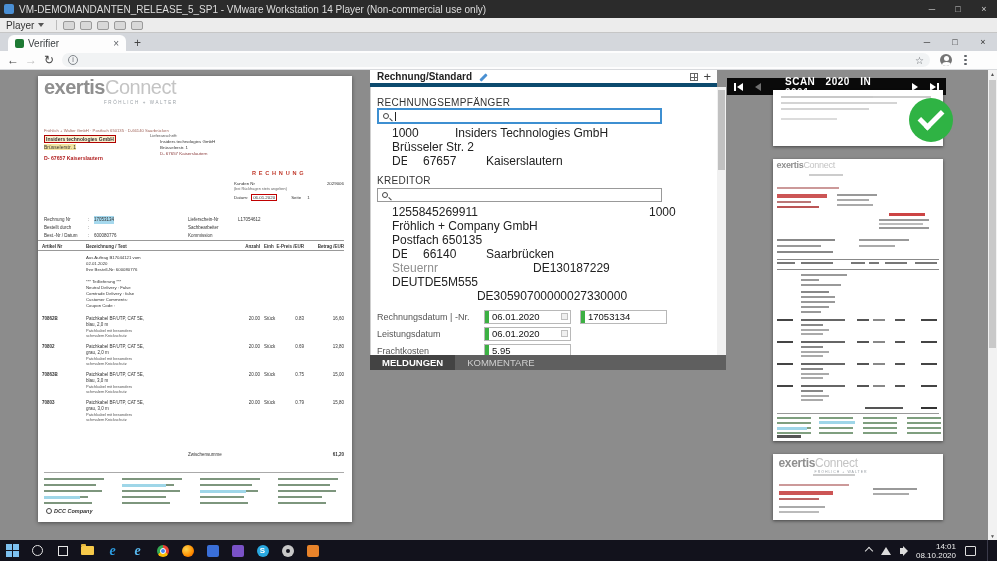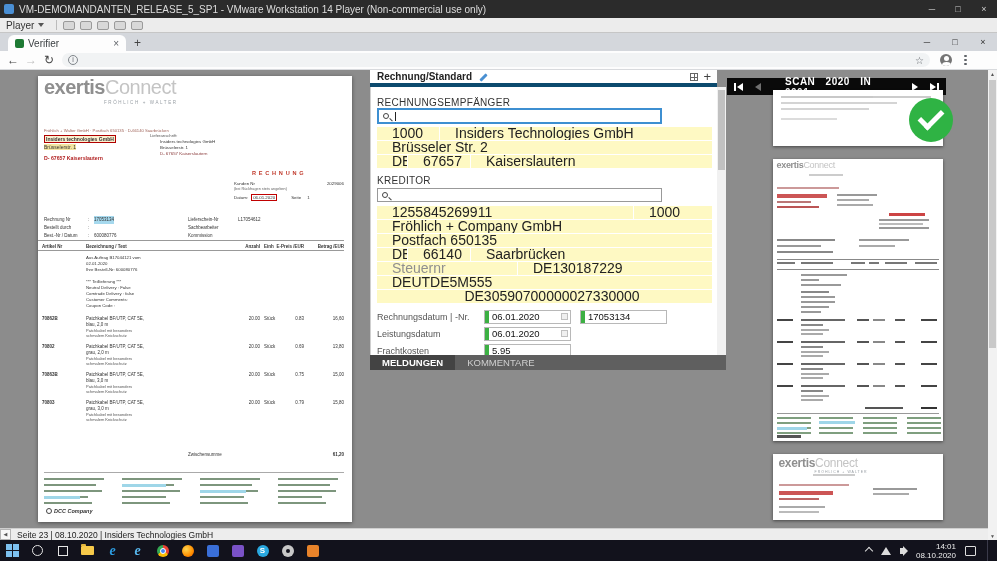--- a/index.html
+++ b/index.html
@@ -104,21 +104,21 @@
   .grid-ico::after{content:"";position:absolute;left:0;top:3px;width:100%;height:1px;background:#666}
   .plus{font-size:13px;color:#444;line-height:13px;font-weight:normal}
   .sect-label{position:absolute;left:7px;font-size:10px;color:#333;letter-spacing:.3px}
   .searchbox{position:absolute;left:7px;width:285px;background:#fff;border:1px solid #999}
   .searchbox.focused{border:2px solid #3d8fd1}
   .mag{position:absolute;left:4px;top:3px;width:6px;height:6px;border:1.3px solid #444;border-radius:50%}
   .mag::after{content:"";position:absolute;left:4.5px;top:4.5px;width:3.5px;height:1.3px;background:#444;transform:rotate(45deg)}
   .icaret{position:absolute;left:16px;top:2px;width:1px;height:9px;background:#222}
   .rows{position:absolute;left:7px;width:335px}
   .prow{display:flex;gap:1px;margin-bottom:1px;height:13px}
-  .pcell{background:#fef9c3;font-size:14px;line-height:13px;padding-left:15px;color:#222;overflow:hidden;white-space:nowrap}
+  .pcell{background:#ffffff;font-size:12px;line-height:13px;padding-left:15px;color:#222;overflow:hidden;white-space:nowrap}
   .pcell.muted{color:#8f8f8f}
   #fields{position:absolute;left:7px;top:239px;width:335px}
   .frow{display:flex;height:15px;margin-bottom:2px;align-items:center}
   .flabel{width:107px;font-size:9px;color:#555;white-space:nowrap;flex:none}
   .fbox{width:87px;height:14px;background:#fff;border:1px solid #b8b8b8;display:flex;align-items:center;margin-right:9px;flex:none}
   .fstatus{width:4px;height:100%;background:#3cb043;flex:none}
   .fval{font-size:9.5px;color:#111;padding-left:3px;flex:1;white-space:nowrap;overflow:hidden}
   .fcal{width:7px;height:7px;border:1px solid #c0c0c0;background:#f0f0f0;margin-right:2px;flex:none}
   #tabsbar{position:absolute;left:0;top:285px;width:356px;height:15px;background:#5f5f5f;display:flex;z-index:5}
   .ptab{padding:0 12px;line-height:15px;font-size:9.5px;color:#cfcfcf}
@@ -633,24 +633,20 @@
           </div>
       </div>
     </div>
 
     <div id="right-scroll">
       <span class="arr" style="top:1px">▲</span>
       <div id="rs-thumb"></div>
       <span class="arr" style="bottom:1px">▼</span>
     </div>
 
-    <div id="statusbar">
-      <span class="hscroll-btn">◀</span>
-      <span id="status-text">Seite 23 | 08.10.2020 | Insiders Technologies GmbH</span>
-    </div>
   </div>
 
   <div id="taskbar">
     <div id="tb-icons">
         <span class="tb-icon">
           <i class="ic-start"></i>
         </span>
         <span class="tb-icon">
           <i class="ic-circle"></i>
         </span>

